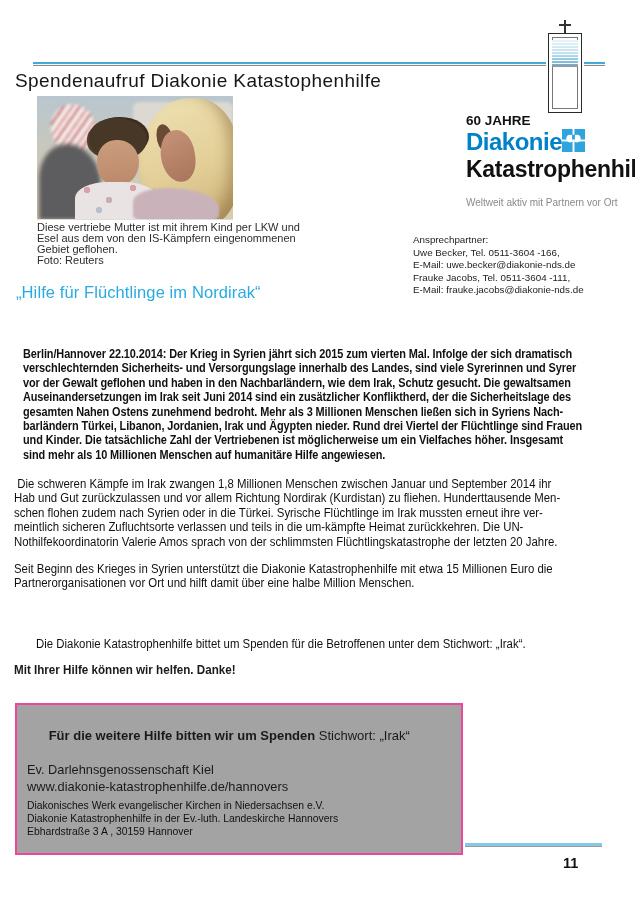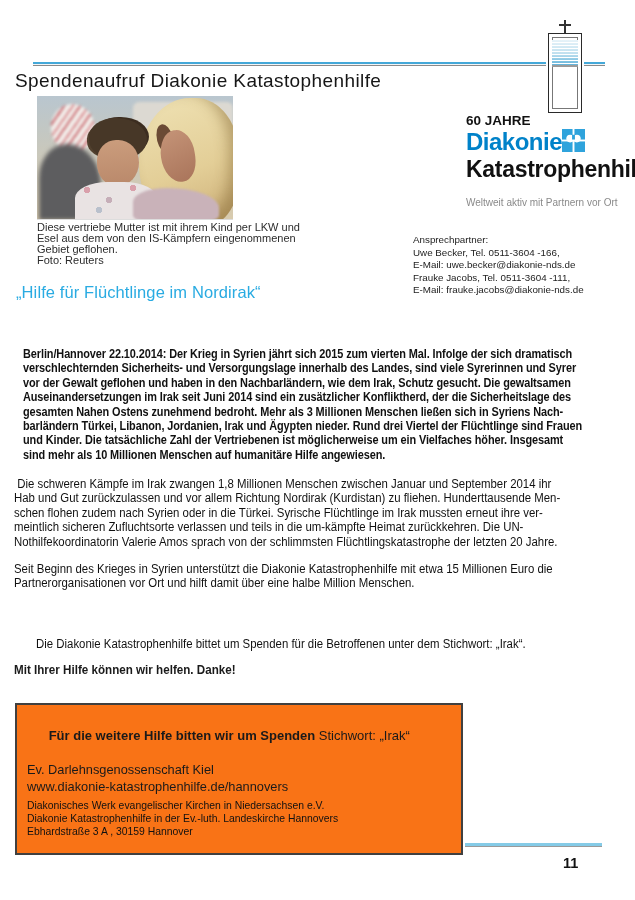--- a/index.html
+++ b/index.html
@@ -71,21 +71,21 @@
   .headline { font-size:16.5px; letter-spacing:0.1px; }
   .subheadline { font-size:12.5px; color:#9b9b9b; }
 
   .para { font-size:12px; line-height:14.4px; color:#111; }
   .para .line { transform:scaleX(0.95); transform-origin:0 50%; }
   .para-bold { font-weight:bold; }
   .para-bold .line { transform:scaleX(0.91); letter-spacing:-0.1px; }
 
   .thanks { font-size:12.5px; font-weight:bold; transform:scaleX(0.93); transform-origin:0 50%; white-space:pre; }
 
-  .donation-box { width:448px; height:152px; border:2px solid #404040; background:#f97316; padding:8px 10px; }
+  .donation-box { width:448px; height:152px; border:2px solid #ec4899; background:#a3a3a3; padding:8px 10px; }
   .box-title { font-size:13px; white-space:pre; margin-bottom:3px; }
   .box-title .b { font-weight:bold; }
   .box-line { font-size:12.8px; line-height:17px; white-space:pre; }
   .box-small { margin-top:4px; font-size:10.4px; line-height:13px; color:#111; }
   .box-small .line { white-space:pre; }
 
   .footer-rule { width:137px; height:4px; background:linear-gradient(to bottom,#85cbe7 0 3px,#9a9a9a 3px 4px); }
   .page-num { font-size:14.5px; font-weight:bold; color:#111; }
 </style>
 </head>

